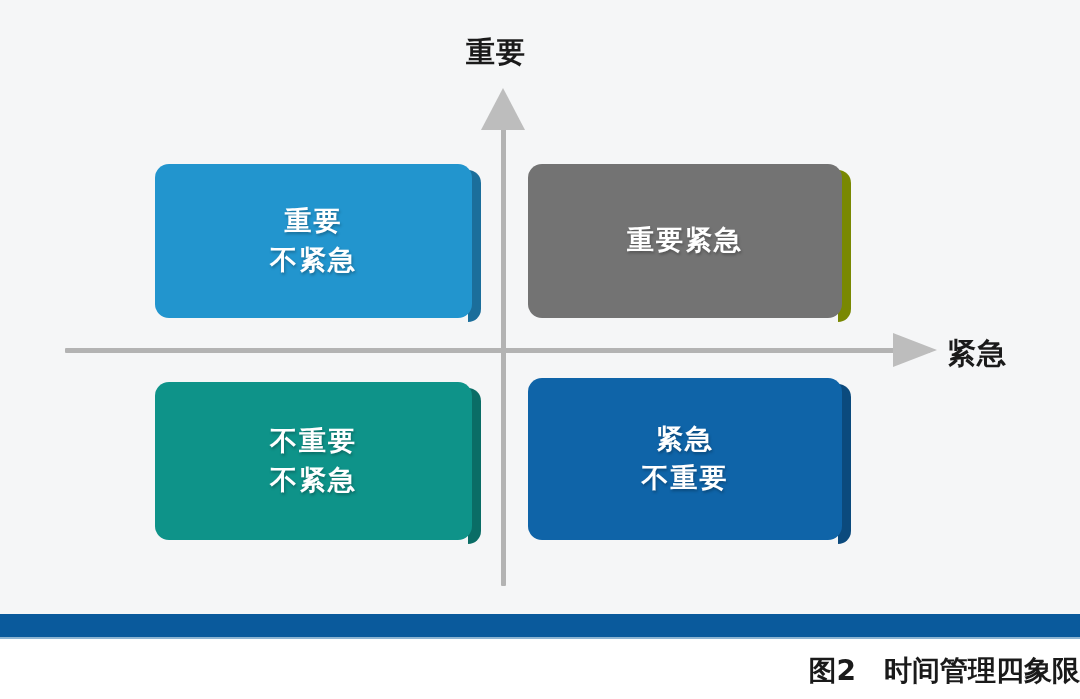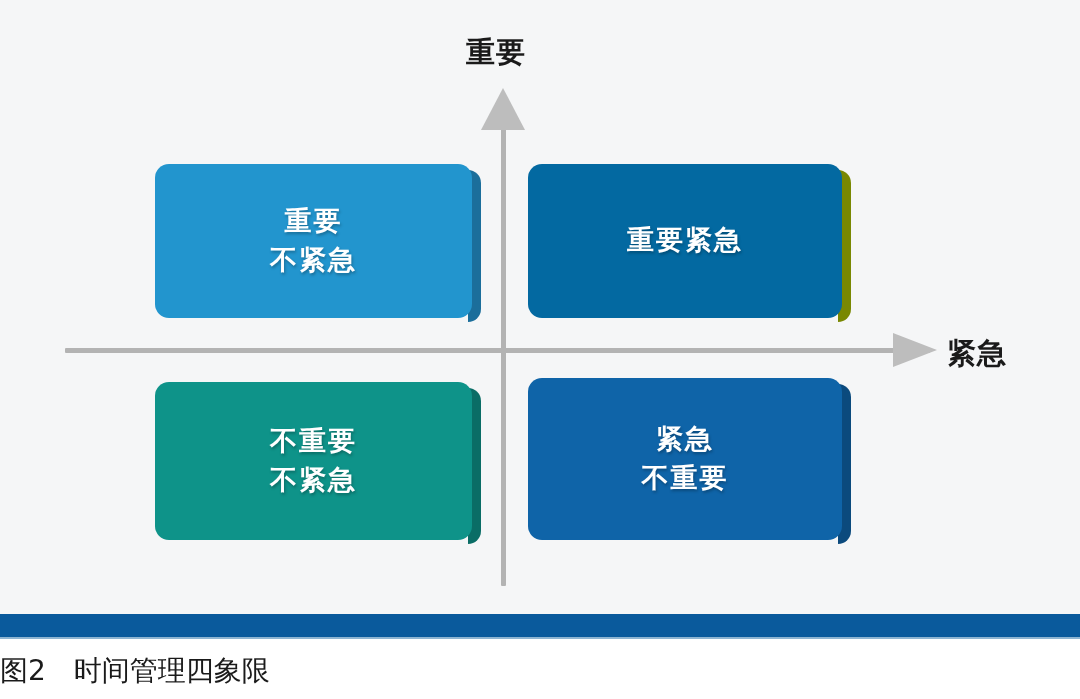--- a/index.html
+++ b/index.html
@@ -163,25 +163,26 @@
     background: #1d6ba6;
     opacity: 0.5;
   }
 
   
   .caption {
     position: absolute;
     left: 0;
     top: 652px;
     width: 1080px;
-    text-align: left;
+    text-align: right;
     font-size: 28px;
     color: #1a1a1a;
     font-family: "DejaVu Sans", "Liberation Sans", sans-serif;
     white-space: pre;
+    font-weight: bold;
   }
 </style>
 </head>
 <body>
 
 <div id="stage">
 
   <div class="canvas-bg" style="background: rgb(245, 246, 247);"></div>
 
   <div class="axis-h"></div>
@@ -195,21 +196,21 @@
   <div class="quad" id="quad-important-not-urgent">
     <div class="edge" style="background: rgb(27, 110, 155);"></div>
     <div class="face" style="background: rgb(34, 149, 206);">
       <div class="line">重要</div>
       <div class="line">不紧急</div>
     </div>
   </div>
 
   <div class="quad" id="quad-important-urgent">
     <div class="edge" style="background: rgb(121, 136, 2);"></div>
-    <div class="face" style="background: #0369a1; text-align: center;">
+    <div class="face" style="background: #737373; text-align: center;">
       <div class="line">重要紧急</div>
     </div>
   </div>
 
   <div class="quad" id="quad-not-important-not-urgent">
     <div class="edge" style="background: rgb(10, 109, 102);"></div>
     <div class="face" style="background: rgb(14, 147, 137);">
       <div class="line">不重要</div>
       <div class="line">不紧急</div>
     </div>

